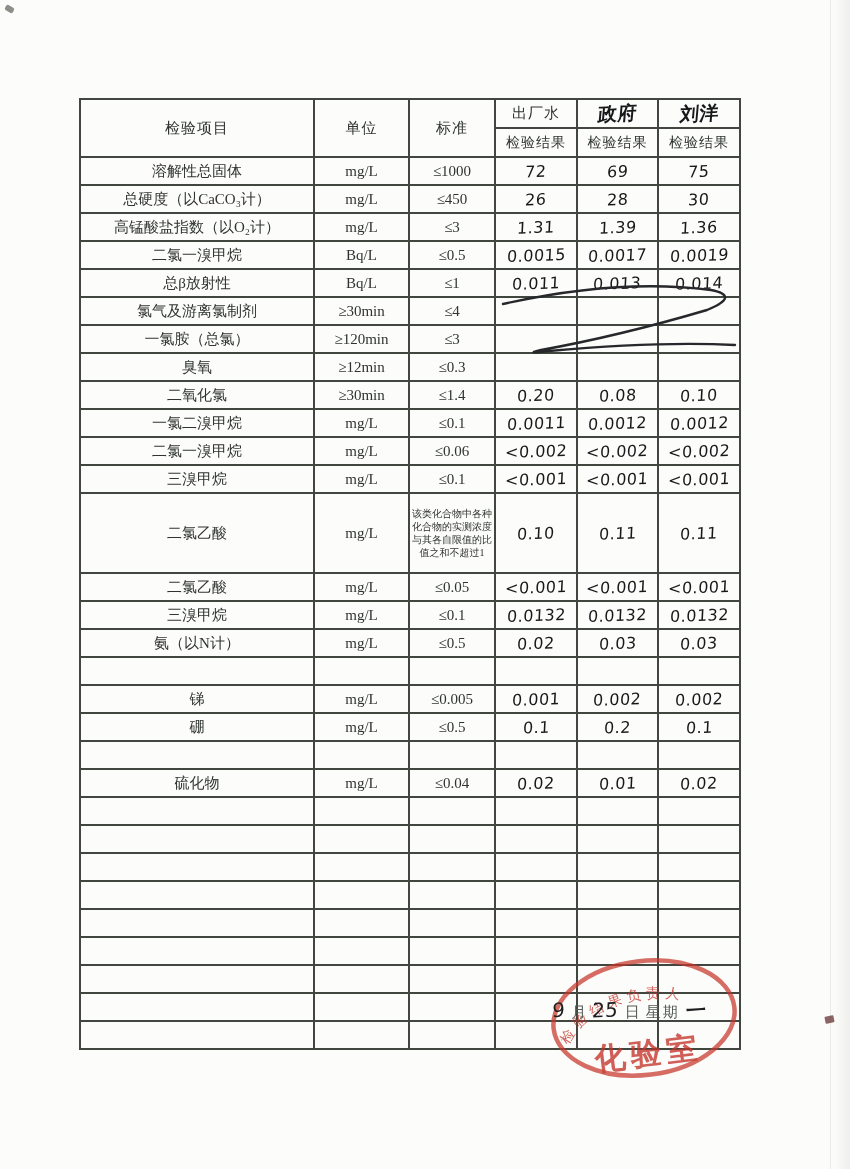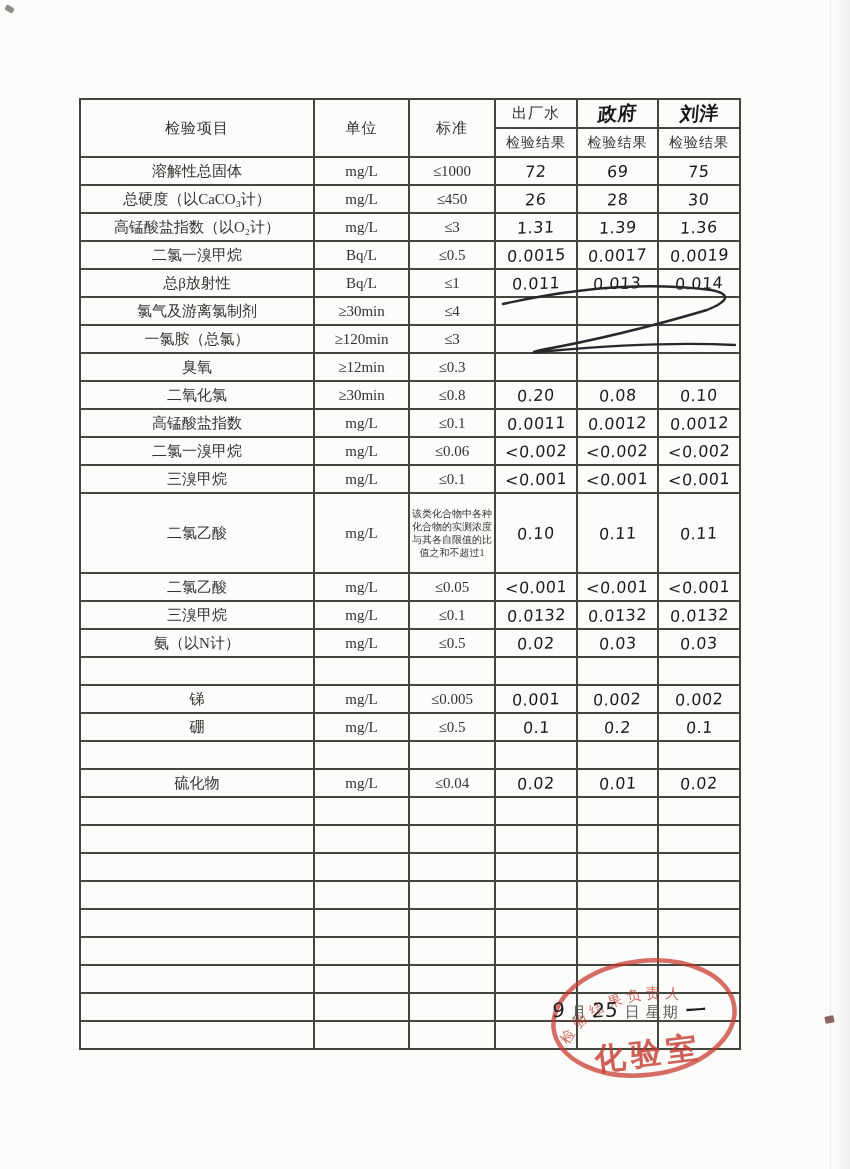--- a/index.html
+++ b/index.html
@@ -170,27 +170,27 @@
           <td class="cell-item"><span>臭氧</span></td>
           <td class="cell-unit"><span>≥12min</span></td>
           <td class="cell-standard"><span>≤0.3</span></td>
           <td class="cell-result"><span class="hw"></span></td>
           <td class="cell-result"><span class="hw"></span></td>
           <td class="cell-result"><span class="hw"></span></td>
         </tr>
         <tr>
           <td class="cell-item"><span>二氧化氯</span></td>
           <td class="cell-unit"><span>≥30min</span></td>
-          <td class="cell-standard"><span>≤0.8</span></td>
+          <td class="cell-standard"><span>≤1.4</span></td>
           <td class="cell-result"><span class="hw">0.20</span></td>
           <td class="cell-result"><span class="hw">0.08</span></td>
           <td class="cell-result"><span class="hw">0.10</span></td>
         </tr>
         <tr>
-          <td class="cell-item"><span>高锰酸盐指数</span></td>
+          <td class="cell-item"><span>一氯二溴甲烷</span></td>
           <td class="cell-unit"><span>mg/L</span></td>
           <td class="cell-standard"><span>≤0.1</span></td>
           <td class="cell-result"><span class="hw">0.0011</span></td>
           <td class="cell-result"><span class="hw">0.0012</span></td>
           <td class="cell-result"><span class="hw">0.0012</span></td>
         </tr>
         <tr>
           <td class="cell-item"><span>二氯一溴甲烷</span></td>
           <td class="cell-unit"><span>mg/L</span></td>
           <td class="cell-standard"><span>≤0.06</span></td>

